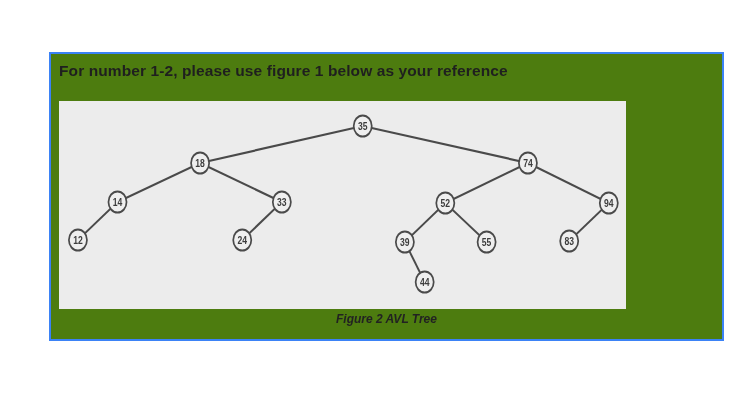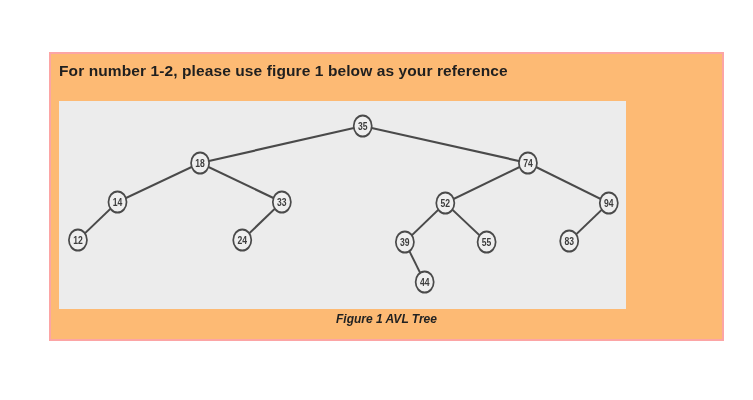--- a/index.html
+++ b/index.html
@@ -14,22 +14,22 @@
     height: 400px;
     background: #ffffff;
     overflow: hidden;
   }
   .question-box {
     position: absolute;
     left: 49px;
     top: 52px;
     width: 671px;
     height: 285px;
-    border: 2px solid #fca5a5;
-    background: #fdba74;
+    border: 2px solid #3b82f6;
+    background: #4d7c0f;
   }
   .instruction {
     position: absolute;
     left: 8px;
     top: 8px;
     font-size: 15.5px;
     font-weight: bold;
     color: #1f1f1f;
     letter-spacing: 0.1px;
     white-space: nowrap;
@@ -128,15 +128,15 @@
             <circle cx="593" cy="140" r="10.5" fill="#efefef" stroke="#4a4a4a" stroke-width="2"></circle>
             <text x="593" y="140.5" text-anchor="middle" dominant-baseline="central" font-family="&quot;Liberation Sans&quot;, sans-serif" font-size="10" font-weight="bold" fill="#3d3d3d">83</text>
           </g>
           <g>
             <circle cx="425" cy="181" r="10.5" fill="#efefef" stroke="#4a4a4a" stroke-width="2"></circle>
             <text x="425" y="181.5" text-anchor="middle" dominant-baseline="central" font-family="&quot;Liberation Sans&quot;, sans-serif" font-size="10" font-weight="bold" fill="#3d3d3d">44</text>
           </g>
         </svg>
     </div>
 
-    <div class="figure-caption">Figure 1 AVL Tree</div>
+    <div class="figure-caption">Figure 2 AVL Tree</div>
   </div>
 </div>
 
 </body></html>

